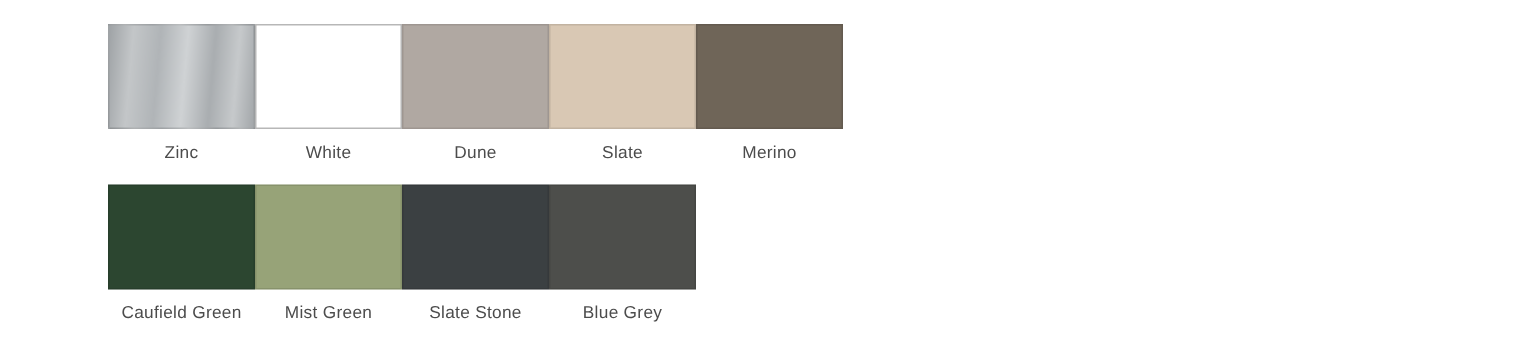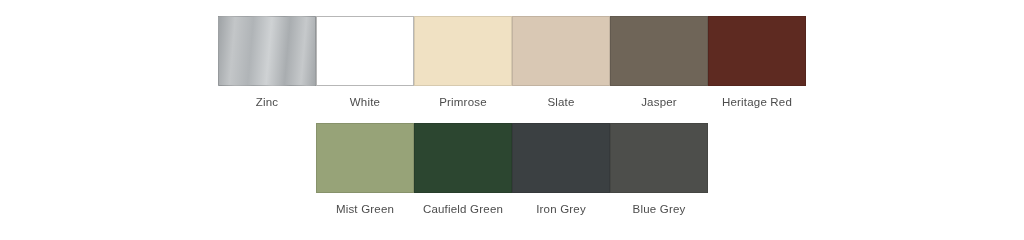--- a/index.html
+++ b/index.html
@@ -15,21 +15,21 @@
   }
   .palette {
     position: relative;
     width: 1024px;
     height: 229px;
     box-sizing: border-box;
     padding: 16px 72px 0 72px;
   }
   .row {
     display: flex;
-    justify-content: center;
+    justify-content: flex-start;
     align-items: flex-start;
     width: 880px;
   }
   .row.row-top { margin-bottom: 14px; }
   .swatch-cell {
     width: 98px;
     display: flex;
     flex-direction: column;
     align-items: center;
   }
@@ -60,47 +60,43 @@
   <div class="row row-top">
       <div class="swatch-cell">
         <div class="swatch-chip" style="background: linear-gradient(95deg, rgb(159, 163, 166) 0%, rgb(195, 198, 200) 16%, rgb(176, 180, 183) 34%, rgb(207, 210, 212) 52%, rgb(169, 173, 176) 70%, rgb(198, 201, 203) 86%, rgb(163, 167, 170) 100%);"></div>
         <div class="swatch-label">Zinc</div>
       </div>
       <div class="swatch-cell">
         <div class="swatch-chip bordered" style="background: rgb(255, 255, 255);"></div>
         <div class="swatch-label">White</div>
       </div>
       <div class="swatch-cell">
-        <div class="swatch-chip" style="background: rgb(240, 225, 195);"></div>
-        <div class="swatch-label">Primrose</div>
+        <div class="swatch-chip" style="background: rgb(176, 168, 162);"></div>
+        <div class="swatch-label">Dune</div>
       </div>
       <div class="swatch-cell">
         <div class="swatch-chip" style="background: rgb(217, 200, 180);"></div>
         <div class="swatch-label">Slate</div>
       </div>
       <div class="swatch-cell">
         <div class="swatch-chip" style="background: rgb(111, 101, 88);"></div>
-        <div class="swatch-label">Jasper</div>
-      </div>
-      <div class="swatch-cell">
-        <div class="swatch-chip" style="background: rgb(94, 42, 33);"></div>
-        <div class="swatch-label">Heritage Red</div>
+        <div class="swatch-label">Merino</div>
       </div>
     </div>
   <div class="row row-bottom">
+      <div class="swatch-cell">
+        <div class="swatch-chip" style="background: rgb(44, 70, 48);"></div>
+        <div class="swatch-label">Caufield Green</div>
+      </div>
       <div class="swatch-cell">
         <div class="swatch-chip" style="background: rgb(151, 163, 120);"></div>
         <div class="swatch-label">Mist Green</div>
       </div>
       <div class="swatch-cell">
-        <div class="swatch-chip" style="background: rgb(44, 70, 48);"></div>
-        <div class="swatch-label">Caufield Green</div>
-      </div>
-      <div class="swatch-cell">
         <div class="swatch-chip" style="background: rgb(59, 64, 66);"></div>
-        <div class="swatch-label">Iron Grey</div>
+        <div class="swatch-label">Slate Stone</div>
       </div>
       <div class="swatch-cell">
         <div class="swatch-chip" style="background: rgb(77, 78, 75);"></div>
         <div class="swatch-label">Blue Grey</div>
       </div>
     </div>
 </div>
 
 </body></html>

